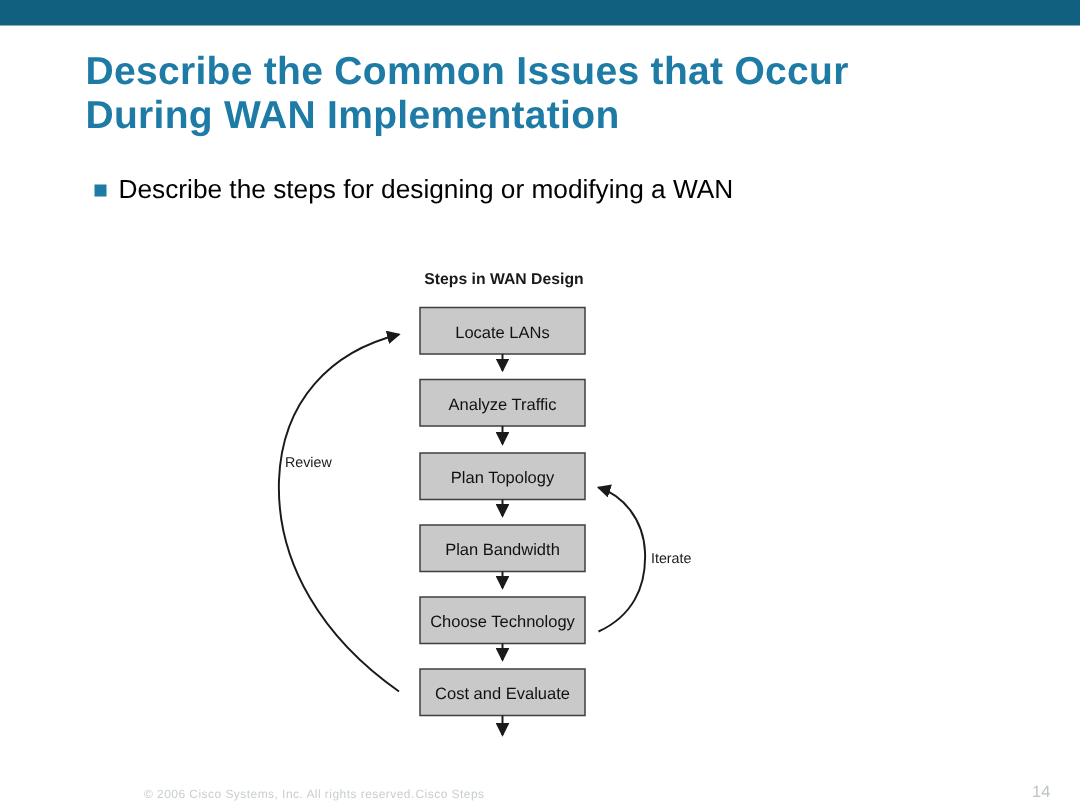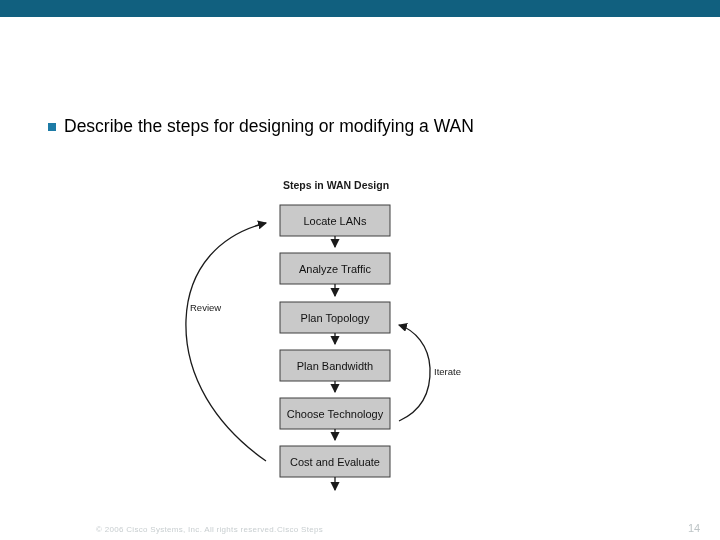--- a/index.html
+++ b/index.html
@@ -26,21 +26,21 @@
     left: 57px; top: 33px;
     width: 645px;
     color: #1d7ba6;
     font-size: 26px;
     font-weight: bold;
     line-height: 1.13;
     letter-spacing: 0.2px;
   }
   .bullet-row {
     position: absolute;
-    left: 48px; top: 116px;
+    left: 63px; top: 116px;
     display: flex;
     align-items: center;
   }
   .bullet-square {
     display: inline-block;
     width: 8px; height: 8px;
     background: #1d7ba6;
     margin-right: 8px;
     flex: 0 0 auto;
   }
@@ -96,20 +96,21 @@
     color: #bdc4c6;
   }
 </style>
 </head>
 <body>
 
 <div class="slide">
 
   <div class="top-bar"></div>
 
+  <h1 class="title"><span>Describe the Common Issues that Occur</span><br><span>During WAN Implementation</span></h1>
 
   <div class="bullet-row">
     <span class="bullet-square"></span>
     <span class="bullet-text">Describe the steps for designing or modifying a WAN</span>
   </div>
 
   <svg class="diagram" viewBox="160 170 320 330" xmlns="http://www.w3.org/2000/svg">
     <defs>
       <marker id="arw" viewBox="0 0 8 8" refX="7" refY="4" markerWidth="7" markerHeight="7" orient="auto">
         <path d="M0,0 L8,4 L0,8 Z" fill="#1a1a1a"></path>

